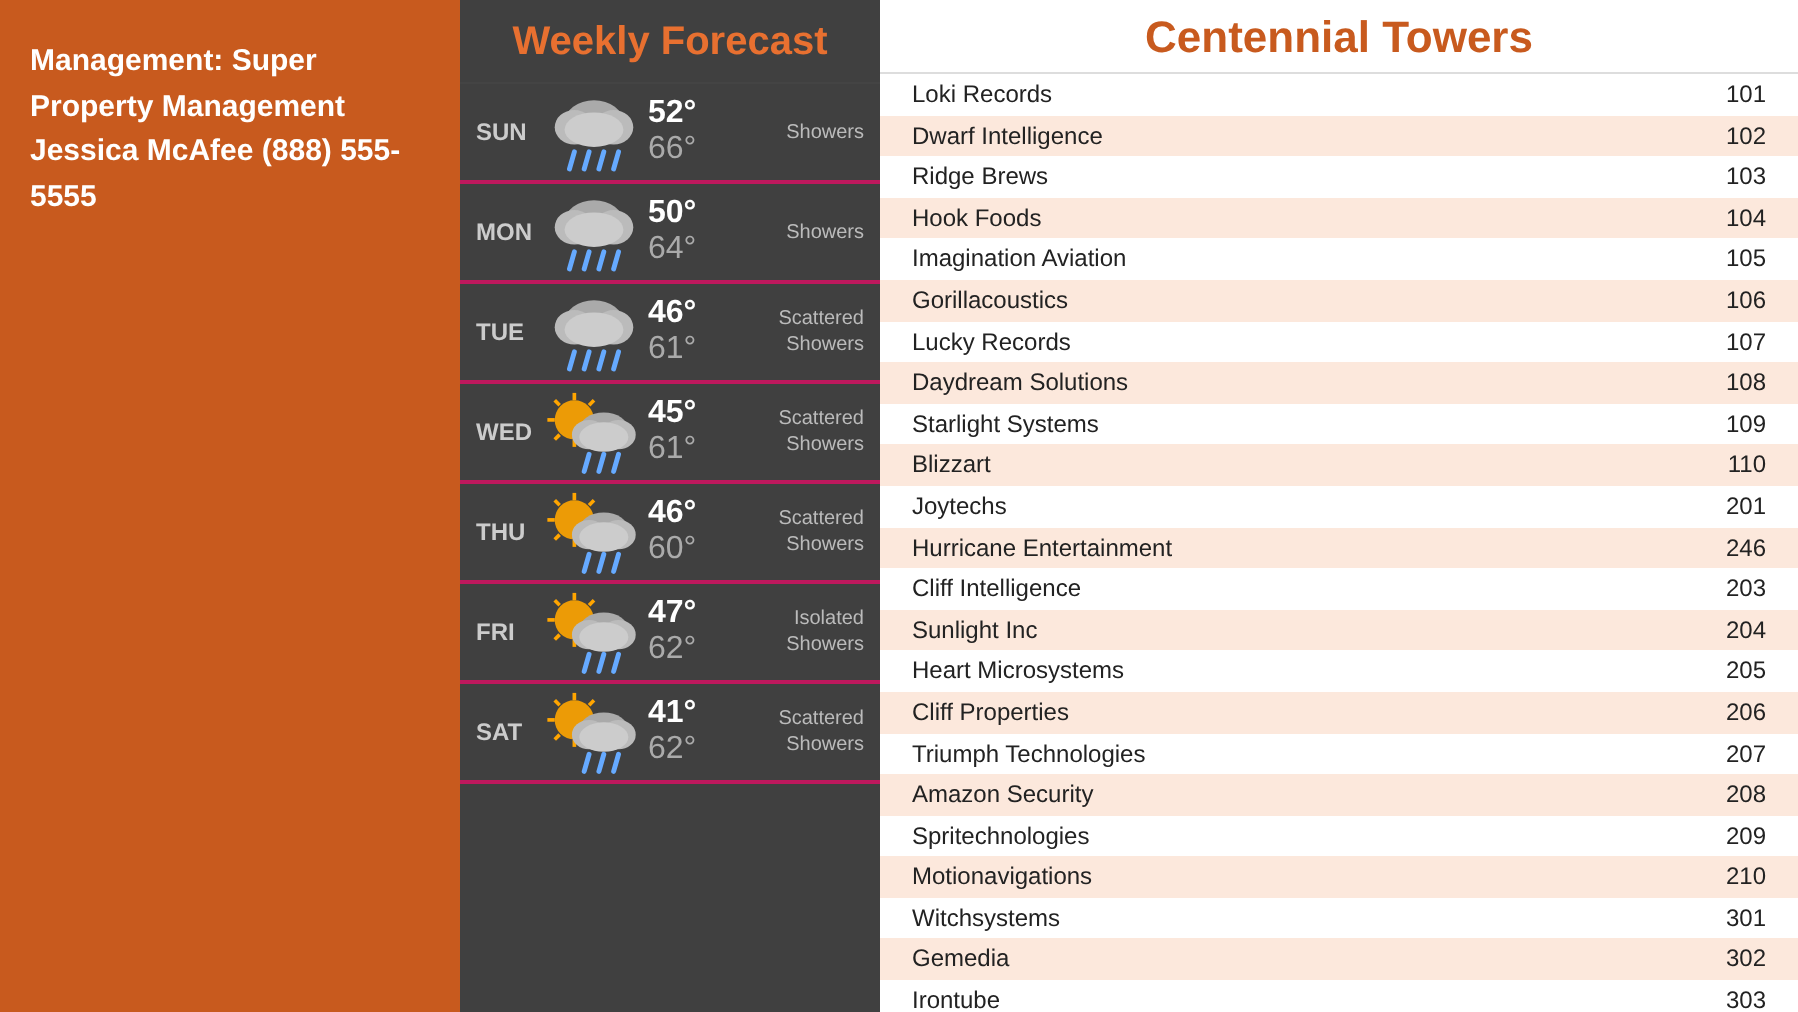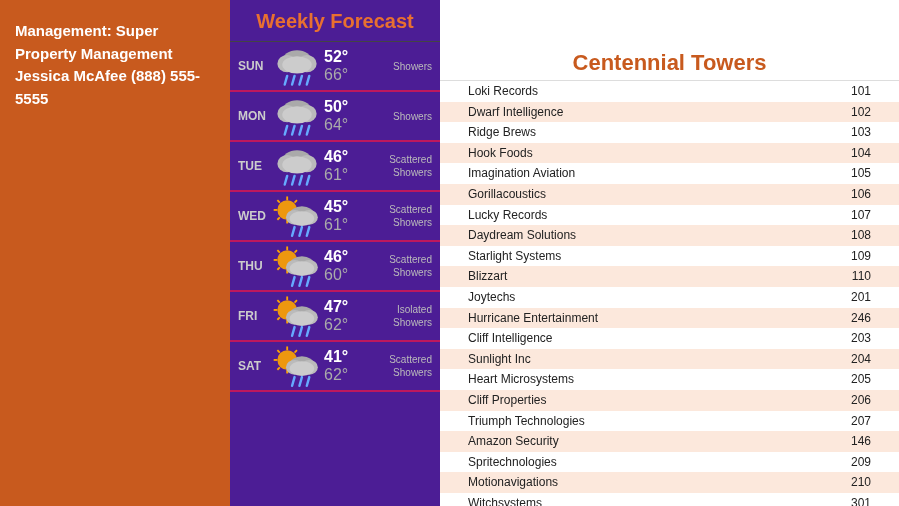--- a/index.html
+++ b/index.html
@@ -25,21 +25,21 @@
     }
     .contact-block {
       font-size: 15px;
       line-height: 1.5;
       font-weight: bold;
     }
 
     
     .forecast-panel {
       width: 210px;
-      background-color: #4c1d95;
+      background-color: #404040;
       color: white;
       display: flex;
       flex-direction: column;
       flex-shrink: 0;
     }
     .forecast-title {
       color: #e87030;
       font-size: 20px;
       font-weight: bold;
       text-align: center;
@@ -101,32 +101,31 @@
       flex-direction: column;
       overflow: hidden;
     }
     .right-header {
       color: #c85a1e;
       font-size: 22px;
       font-weight: bold;
       text-align: center;
       padding: 6px 0 4px;
       border-bottom: 1px solid #ddd;
-      margin-top: 44px;
     }
     .tenant-list {
       flex: 1;
       display: flex;
       flex-direction: column;
       overflow: hidden;
     }
     .tenant-row {
       display: flex;
       justify-content: space-between;
-      padding: 1px 28px;
+      padding: 1px 16px;
       font-size: 12px;
       line-height: 1.55;
     }
     .tenant-row:nth-child(even) {
       background-color: #fce8dc;
     }
     .tenant-name {
       color: #222;
     }
     .tenant-unit {
@@ -400,21 +399,21 @@
       <div class="tenant-row">
     <span class="tenant-name">Cliff Properties</span>
     <span class="tenant-unit">206</span>
   </div>
       <div class="tenant-row">
     <span class="tenant-name">Triumph Technologies</span>
     <span class="tenant-unit">207</span>
   </div>
       <div class="tenant-row">
     <span class="tenant-name">Amazon Security</span>
-    <span class="tenant-unit">146</span>
+    <span class="tenant-unit">208</span>
   </div>
       <div class="tenant-row">
     <span class="tenant-name">Spritechnologies</span>
     <span class="tenant-unit">209</span>
   </div>
       <div class="tenant-row">
     <span class="tenant-name">Motionavigations</span>
     <span class="tenant-unit">210</span>
   </div>
       <div class="tenant-row">

